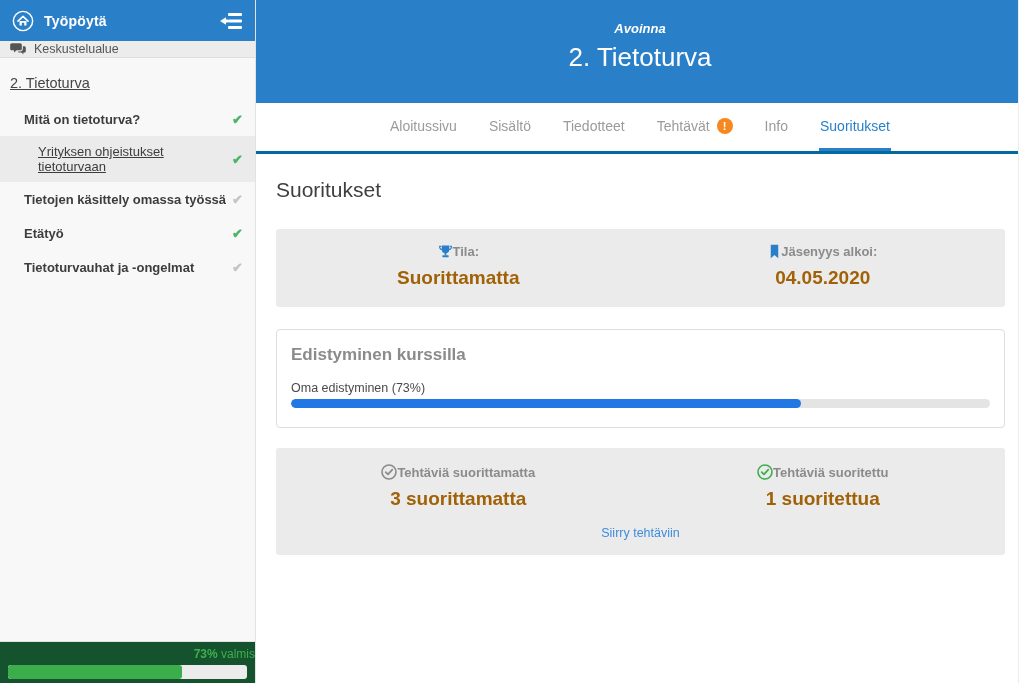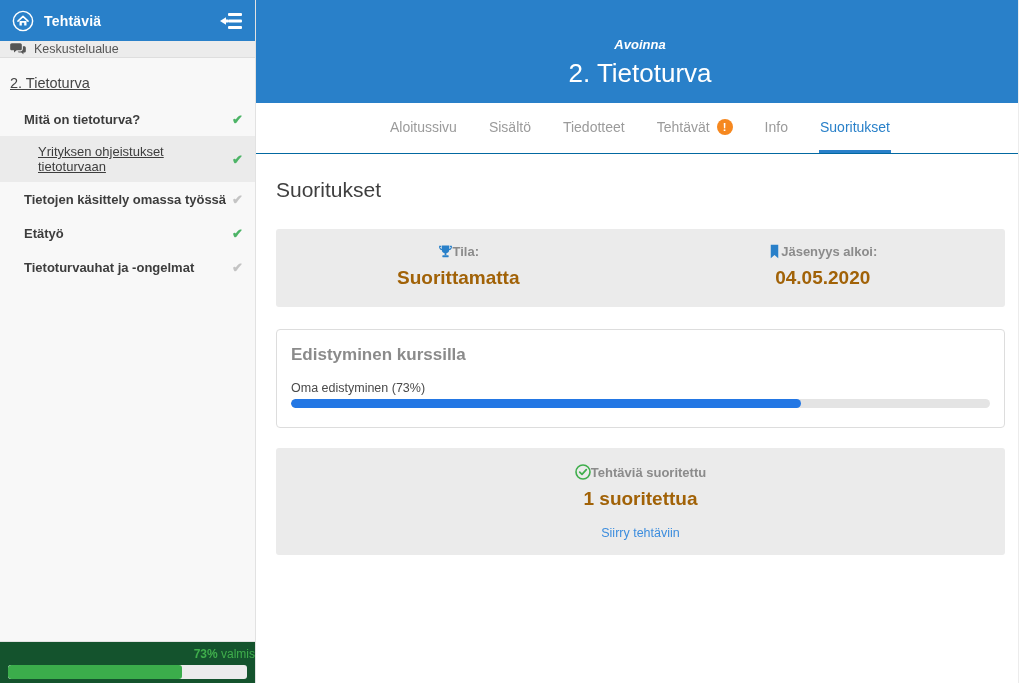--- a/index.html
+++ b/index.html
@@ -48,26 +48,26 @@
   .footer-text { font-size:12px; color:#3fae4c; }
   .footer-text .pct { font-weight:700; }
   .footer-track {
     margin:4px 8px 0 8px; height:14px; background:#ececec; border-radius:3px; overflow:hidden;
   }
   .footer-fill { height:100%; background:#3bad4b; border-radius:3px; }
 
   
   .main { position:absolute; left:256px; top:0; width:768px; height:683px; background:#fff; }
   .main-header {
-    height:103px; background:#2980c9; color:#fff; text-align:center; padding-top:37px;
+    height:103px; background:#2980c9; color:#fff; text-align:center; padding-top:21px;
   }
   .course-status { font-size:13px; font-weight:700; font-style:italic; }
   .course-title { font-size:26px; font-weight:400; margin-top:6px; }
   .tab-bar {
-    height:51px; border-bottom:1px solid #0369a1;
+    height:51px; border-bottom:3px solid #0369a1;
     display:flex; justify-content:center; gap:30px;
   }
   .tab {
     display:flex; align-items:center; font-size:14px; color:#9b9b9b;
     cursor:pointer; border-bottom:3px solid transparent; padding:0 1px;
   }
   .tab.active { color:#2980c9; border-bottom-color:#2980c9; }
   .tab-badge {
     display:inline-flex; align-items:center; justify-content:center;
     width:16px; height:16px; border-radius:50%; background:#f6881f;
@@ -116,21 +116,21 @@
 
 <div class="sidebar">
   <div class="side-header">
     <span class="home-btn">
       <svg class="icon-svg" width="22" height="22" viewBox="0 0 24 24">
         <circle cx="12" cy="12" r="10.5" fill="none" stroke="#fff" stroke-width="1.6"></circle>
         <path d="M6.5 12.2 12 7l5.5 5.2" fill="none" stroke="#fff" stroke-width="1.7" stroke-linecap="round" stroke-linejoin="round"></path>
         <path d="M8.2 12v5h2.5v-3h2.6v3h2.5v-5z" fill="#fff"></path>
       </svg>
     </span>
-    <span class="side-title">Tehtäviä</span>
+    <span class="side-title">Työpöytä</span>
     <span class="collapse-btn">
       <svg class="icon-svg" width="24" height="18" viewBox="0 0 24 18">
         <rect x="9" y="1" width="14" height="3" rx="1" fill="#fff"></rect>
         <rect x="9" y="7.5" width="14" height="3" rx="1" fill="#fff"></rect>
         <rect x="9" y="14" width="14" height="3" rx="1" fill="#fff"></rect>
         <path d="M7 5.2 1 9l6 3.8z" fill="#fff"></path>
         <rect x="5" y="7.5" width="4" height="3" fill="#fff"></rect>
       </svg>
     </span>
   </div>
@@ -242,20 +242,30 @@
           <div class="fill" style="width: 73%; background-color: rgb(35, 119, 228);"></div>
         </div>
       </div>
     </div>
 
     <div class="tasks-card">
       <div class="task-cols">
         <div class="stat-col">
           <span class="stat-label">
             <svg class="icon-svg" width="16" height="16" viewBox="0 0 16 16">
+              <circle cx="8" cy="8" r="7" fill="none" stroke="#8a8a8a" stroke-width="1.6"></circle>
+              <path d="M4.7 8.2 7 10.4l4.3-4.8" fill="none" stroke="#8a8a8a" stroke-width="1.7" stroke-linecap="round" stroke-linejoin="round"></path>
+            </svg>
+            <span>Tehtäviä suorittamatta</span>
+          </span>
+          <div class="stat-value">3 suorittamatta</div>
+        </div>
+        <div class="stat-col">
+          <span class="stat-label">
+            <svg class="icon-svg" width="16" height="16" viewBox="0 0 16 16">
               <circle cx="8" cy="8" r="7" fill="none" stroke="#3fae4c" stroke-width="1.6"></circle>
               <path d="M4.7 8.2 7 10.4l4.3-4.8" fill="none" stroke="#3fae4c" stroke-width="1.7" stroke-linecap="round" stroke-linejoin="round"></path>
             </svg>
             <span>Tehtäviä suoritettu</span>
           </span>
           <div class="stat-value">1 suoritettua</div>
         </div>
       </div>
       <div class="task-link-row">
         <a class="task-link">Siirry tehtäviin</a>

